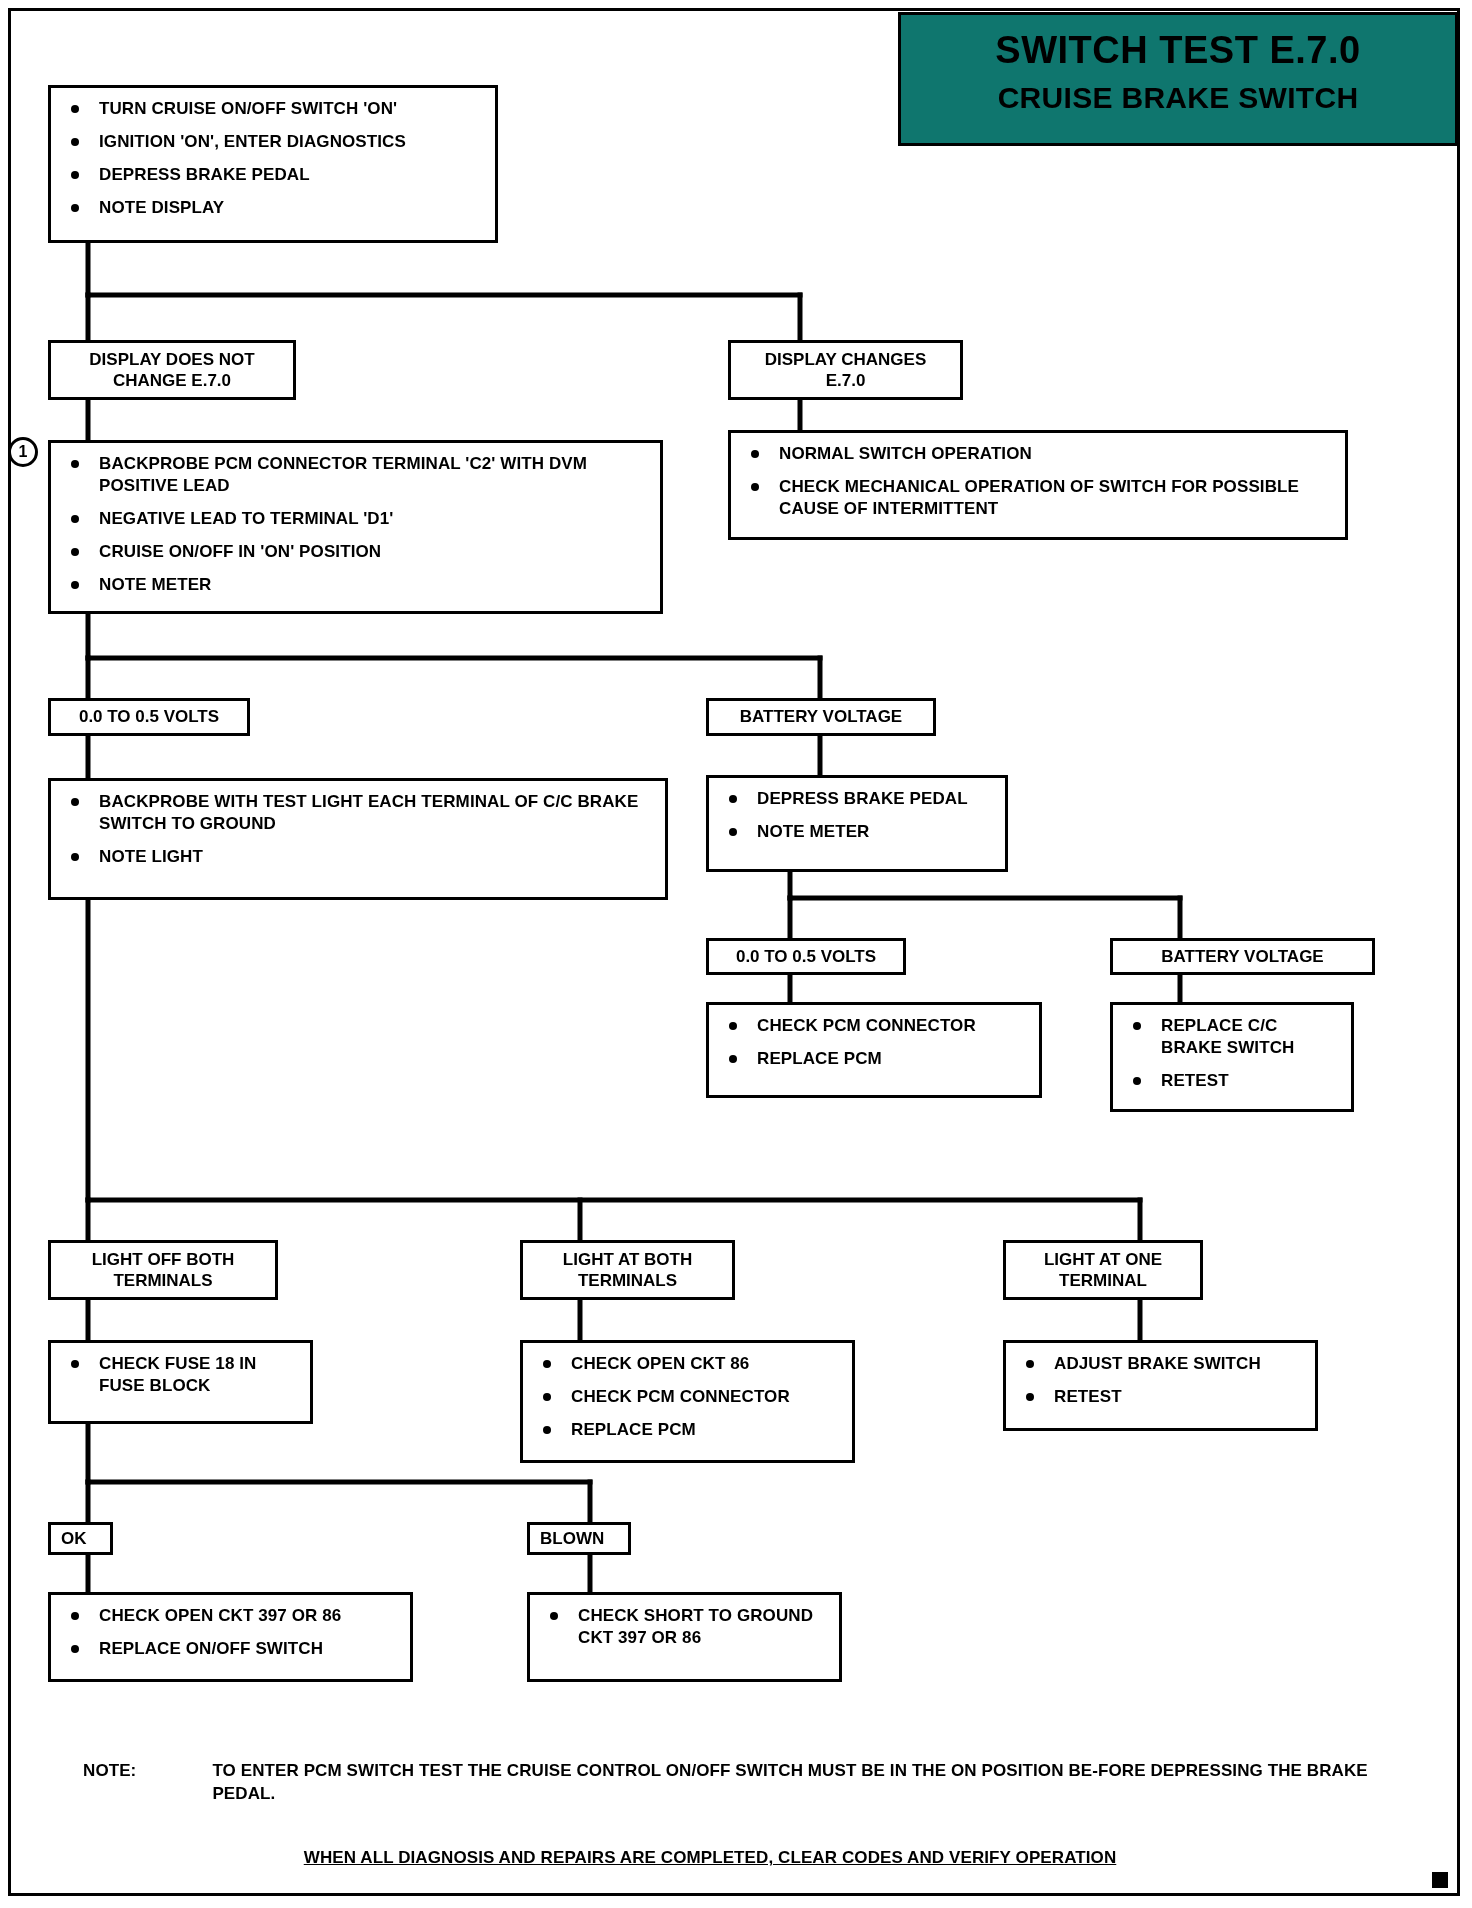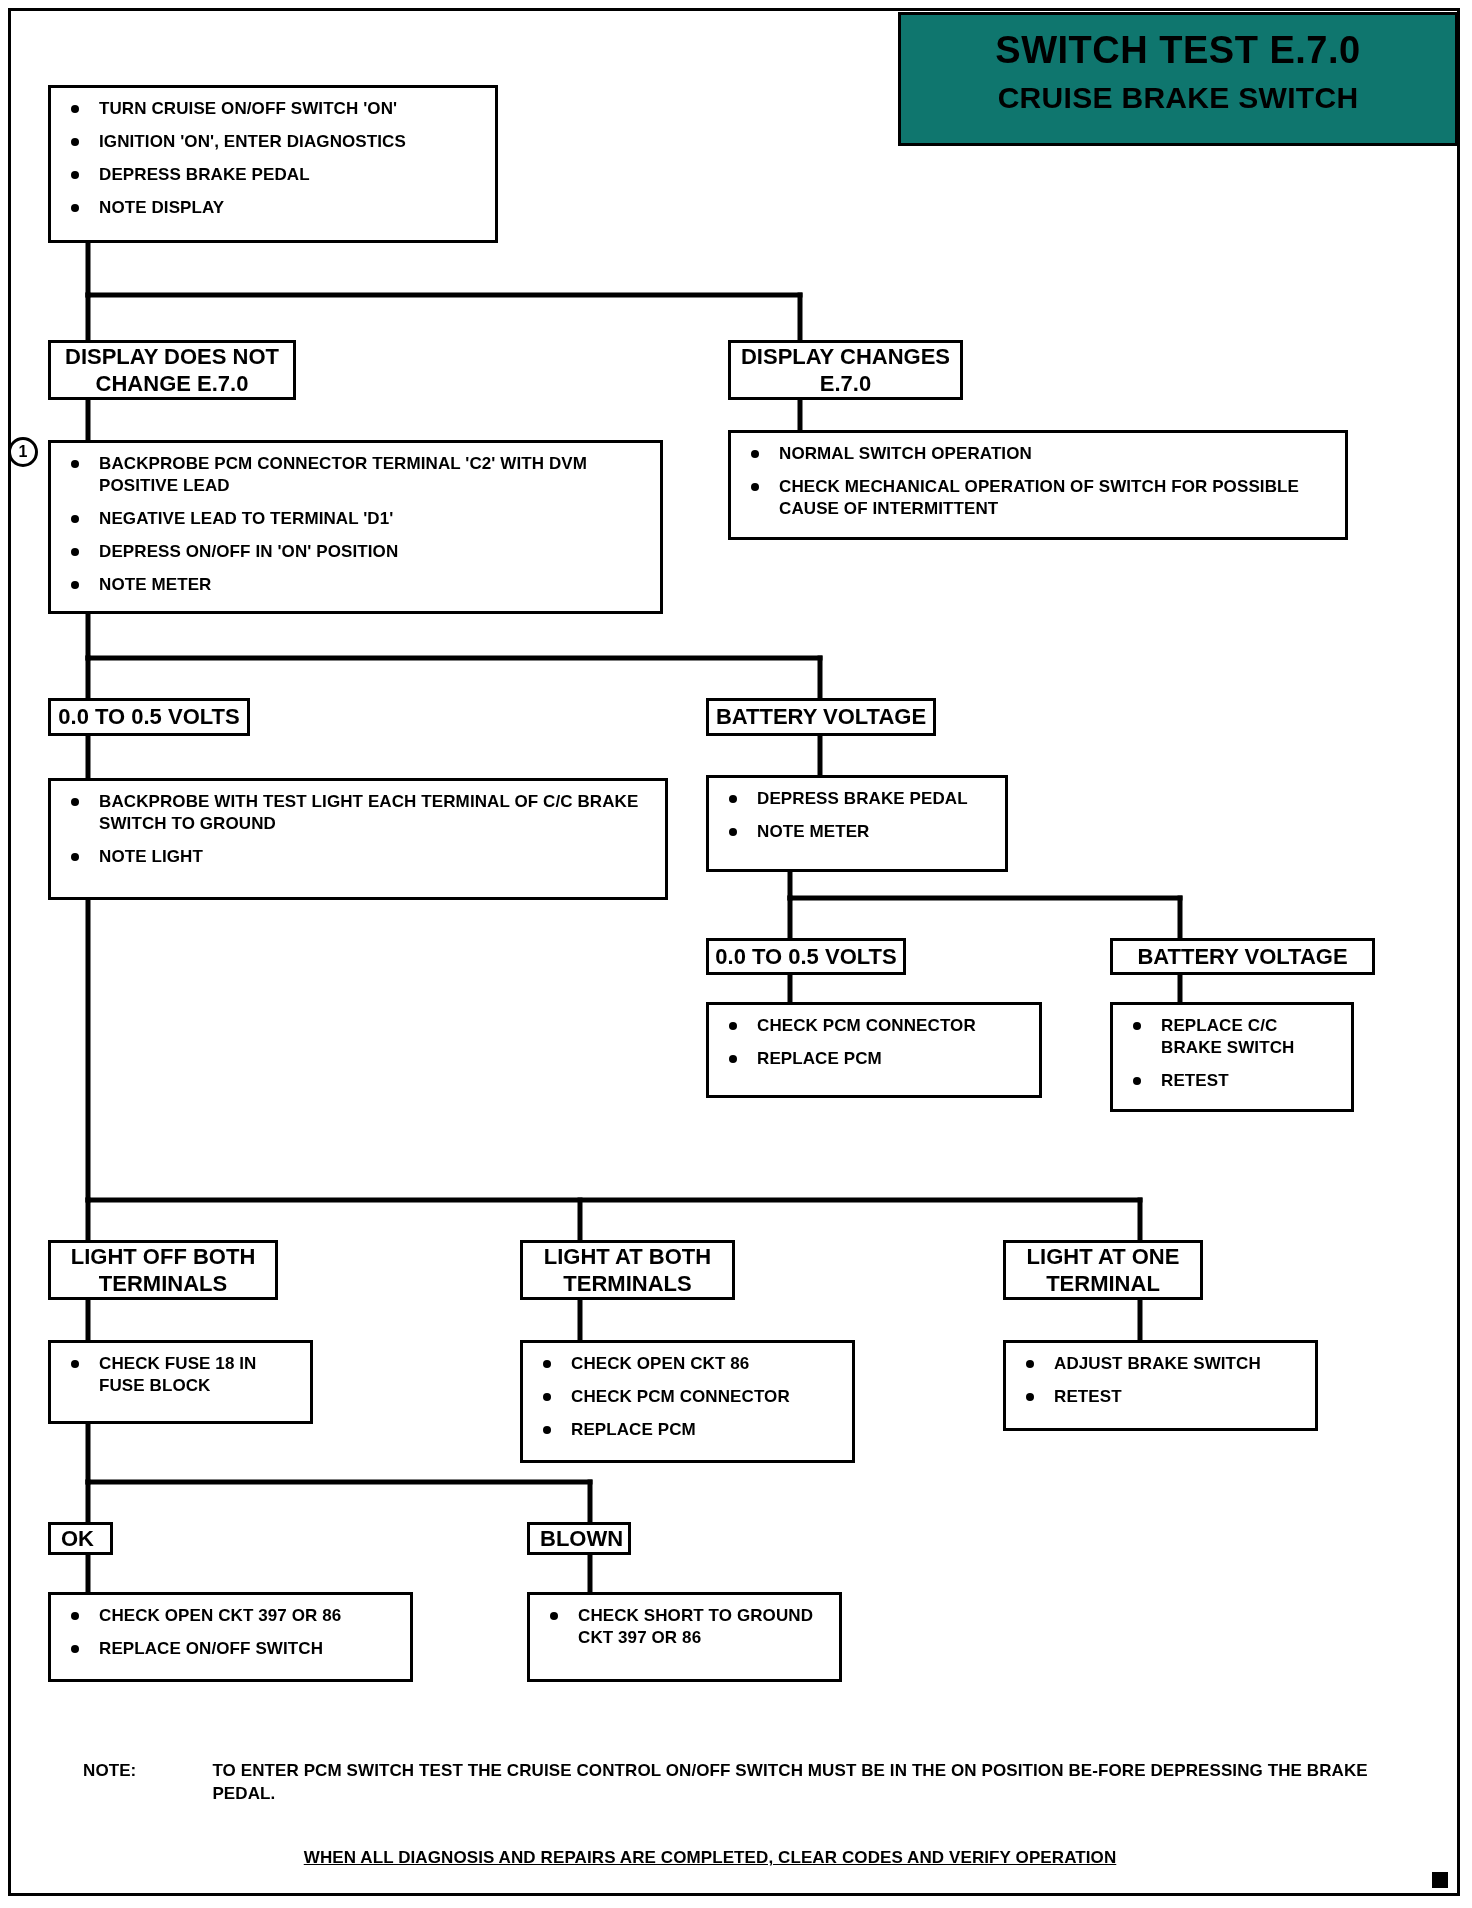--- a/index.html
+++ b/index.html
@@ -66,21 +66,21 @@
     border: 3px solid #000;
     background: #fff;
   }
 
   
   .label-box {
     display: flex;
     align-items: center;
     justify-content: center;
     text-align: center;
-    font-size: 22px;
+    font-size: 17px;
     font-weight: bold;
     line-height: 1.25;
     padding: 4px 4px;
   }
   .label-box.left {
     justify-content: flex-start;
     text-align: left;
     padding-left: 10px;
   }
 
@@ -248,21 +248,21 @@
   </div>
 
   <div class="ref-circle" style="left:8px; top:437px;">
     <span>1</span>
   </div>
 
   <div class="node bullet-box" style="left:48px; top:440px; width:615px; height:174px;">
     <ul>
       <li>BACKPROBE PCM CONNECTOR TERMINAL 'C2' WITH DVM POSITIVE LEAD</li>
       <li>NEGATIVE LEAD TO TERMINAL 'D1'</li>
-      <li>DEPRESS ON/OFF IN 'ON' POSITION</li>
+      <li>CRUISE ON/OFF IN 'ON' POSITION</li>
       <li>NOTE  METER</li>
     </ul>
   </div>
 
   <div class="node bullet-box" style="left:728px; top:430px; width:620px; height:110px;">
     <ul>
       <li>NORMAL SWITCH OPERATION</li>
       <li>CHECK MECHANICAL OPERATION OF SWITCH FOR POSSIBLE CAUSE OF INTERMITTENT</li>
     </ul>
   </div>

